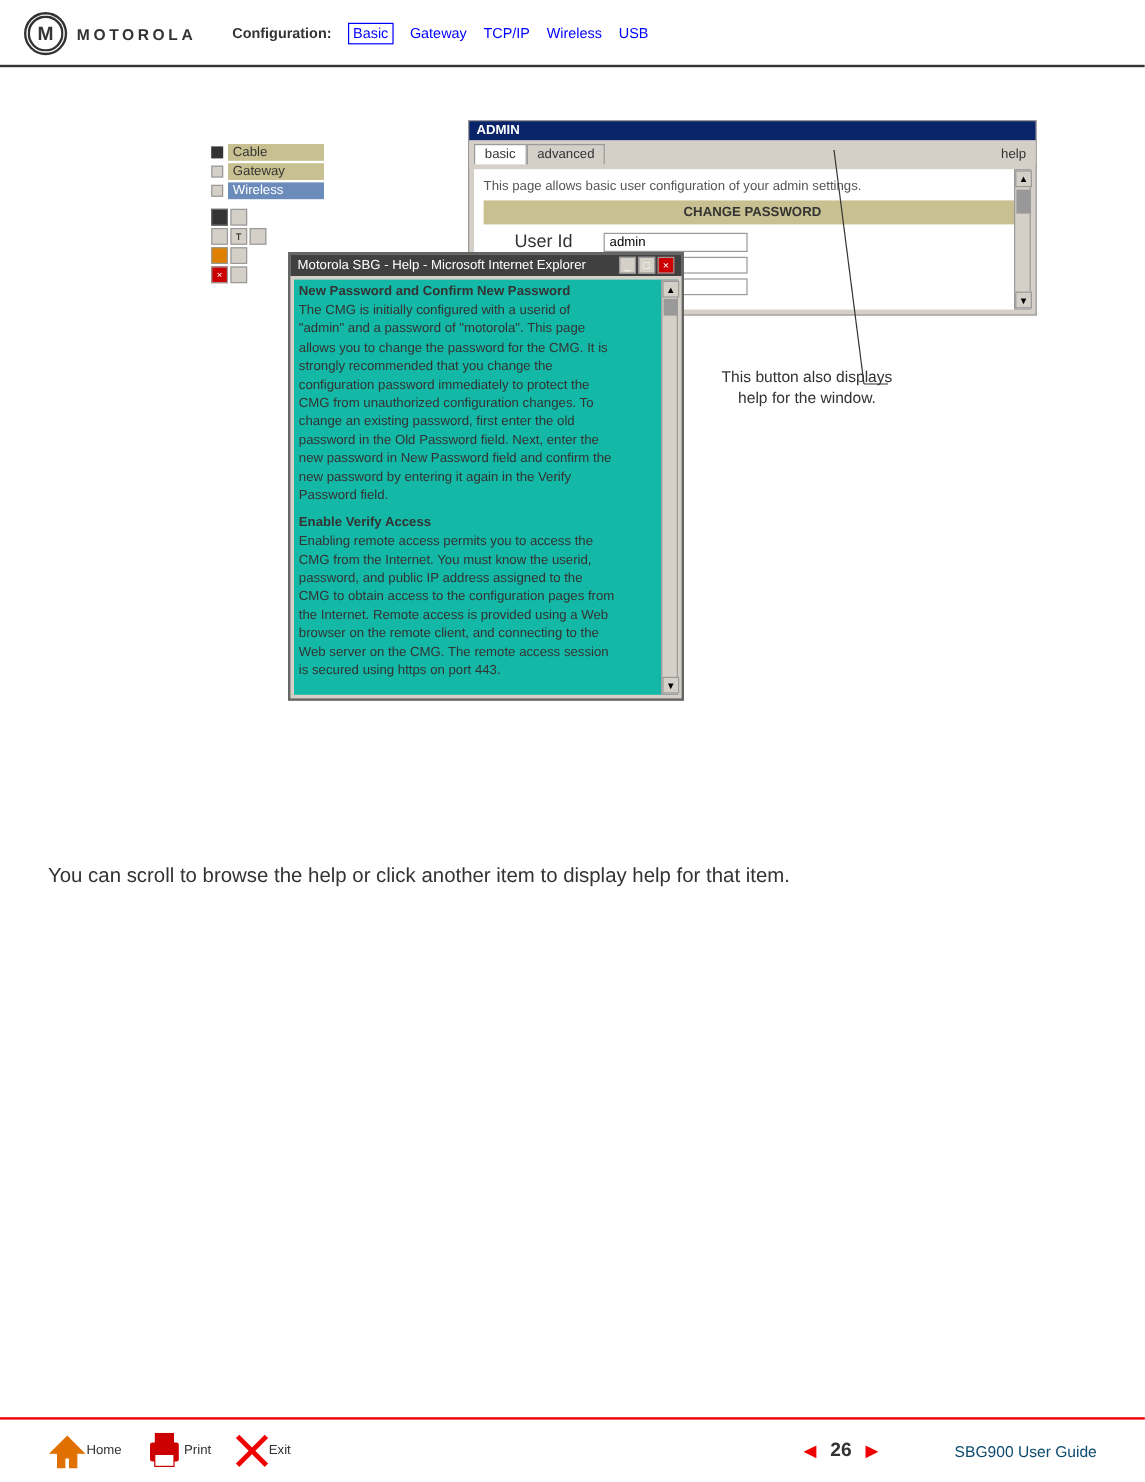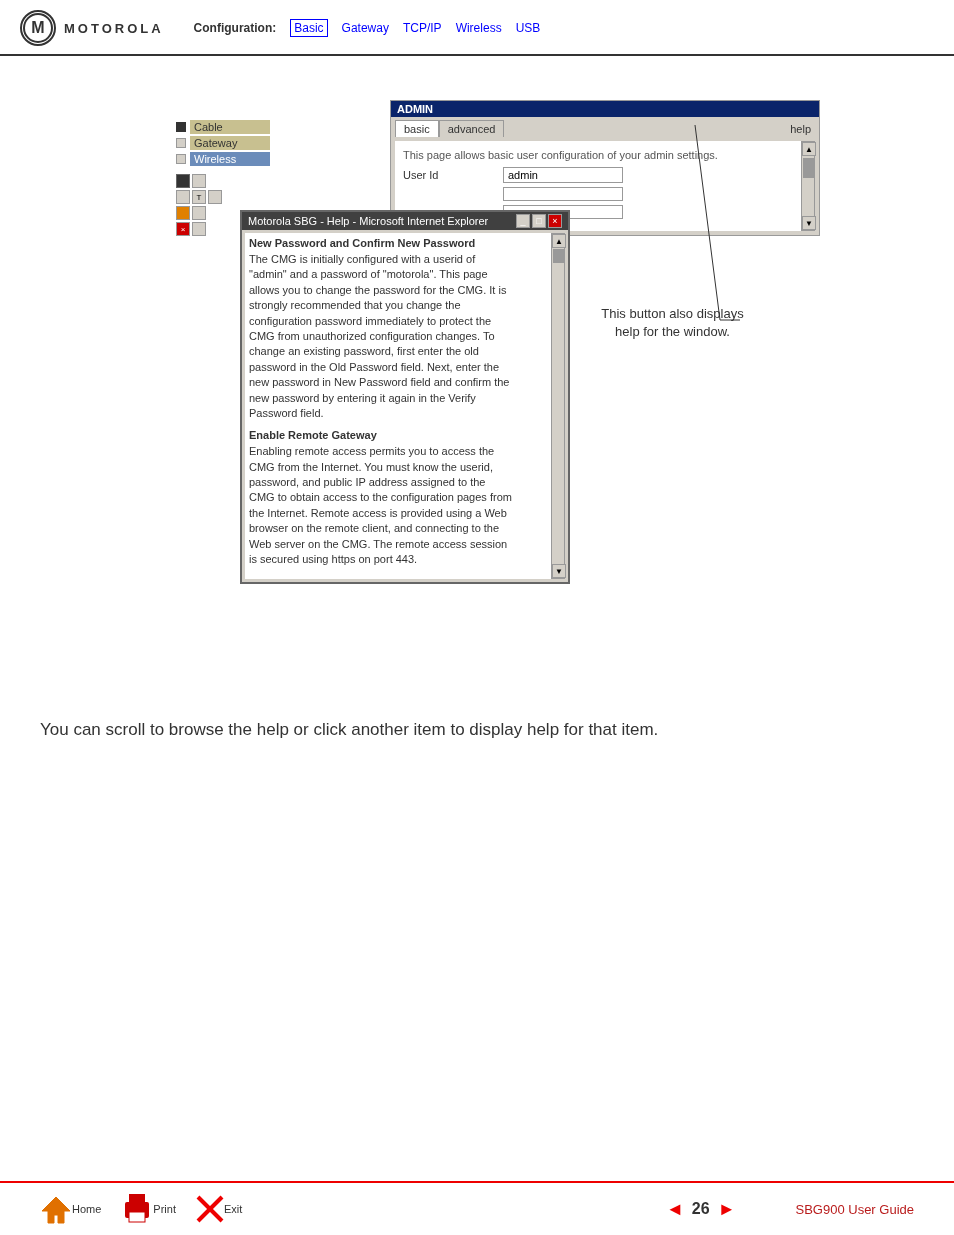--- a/index.html
+++ b/index.html
@@ -136,23 +136,24 @@
       font-weight: bold;
       color: #333;
       margin-bottom: 6px;
     }
     .admin-field-row {
       display: flex;
       align-items: center;
       margin-bottom: 4px;
     }
     .admin-field-label {
-      font-size: 11px;
+      font-size: 15px;
       width: 100px;
       color: #333;
+      text-align: center;
     }
     .admin-field-input {
       border: 1px solid #999;
       background: #fff;
       font-size: 11px;
       padding: 1px 4px;
       width: 120px;
     }
 
     
@@ -264,21 +265,21 @@
       cursor: pointer;
       font-weight: bold;
     }
     .footer-page {
       font-size: 16px;
       font-weight: bold;
       color: #333;
     }
     .footer-guide {
       font-size: 13px;
-      color: #b91c1c;
+      color: #0c4a6e;
       margin-left: 40px;
     }
 
     .main-admin-wrapper {
       position: relative;
       height: 620px;
     }
   </style>
 </head>
 <body>
@@ -335,32 +336,33 @@
       <div style="margin-top:2px;display:flex;gap:2px;">
         <div style="width:14px;height:14px;background:#e08000;border:1px solid #999;"></div>
         <div style="width:14px;height:14px;background:#d4d0c8;border:1px solid #999;"></div>
       </div>
       <div style="margin-top:2px;display:flex;gap:2px;">
         <div style="width:14px;height:14px;background:#c00;border:1px solid #999;font-size:8px;display:flex;align-items:center;justify-content:center;color:#fff;">×</div>
         <div style="width:14px;height:14px;background:#d4d0c8;border:1px solid #999;"></div>
       </div>
     </div>
 
-    <div class="admin-ui" style="position:absolute;left:230px;top:20px;width:430px;">
+    <div class="admin-ui" style="position:absolute;left:230px;top:20px;width:474px;">
       <div class="admin-titlebar">
         <span>ADMIN</span>
       </div>
       <div style="background:#d4d0c8;padding:3px 4px 0 4px;display:flex;align-items:flex-end;">
         <div class="admin-tab active">basic</div>
         <div class="admin-tab">advanced</div>
         <div style="flex:1;"></div>
         <div class="admin-tab-help">help</div>
       </div>
       <div class="admin-body">
         <div class="admin-desc">This page allows basic user configuration of your admin settings.</div>
+        <div class="change-pwd-bar">CHANGE PASSWORD</div>
         <div class="admin-field-row">
           <span class="admin-field-label">User Id</span>
           <input class="admin-field-input" value="admin" style="">
         </div>
 
         <div class="admin-field-row">
           <span class="admin-field-label" style="font-size:11px;width:100px;color:#333;"></span>
           <div style="border:1px solid #999;background:#fff;width:120px;height:14px;"></div>
         </div>
         <div class="admin-field-row">
@@ -378,29 +380,29 @@
 
     <div class="help-popup" style="position:absolute;left:200px;top:130px;width:330px;">
       <div class="help-titlebar">
         <span class="help-title-text">Motorola SBG - Help - Microsoft Internet Explorer</span>
         <div class="help-title-btns">
           <div class="help-title-btn">_</div>
           <div class="help-title-btn">□</div>
           <div class="help-title-btn" style="background:#c00;color:#fff;">×</div>
         </div>
       </div>
-      <div style="display:flex;background:#ffffff;margin:3px;padding:4px;position:relative;">
+      <div style="display:flex;background:#14b8a6;margin:3px;padding:4px;position:relative;">
         <div style="width:280px;padding-right:16px;">
           <div style="margin-bottom:8px;">
             <div style="font-size:11px;font-weight:bold;color:#333;margin-bottom:3px;">New Password and
 Confirm New Password</div>
             <div style="font-size:11px;color:#333;line-height:1.4;">The CMG is initially configured with a userid of "admin" and a password of "motorola". This page allows you to change the password for the CMG. It is strongly recommended that you change the configuration password immediately to protect the CMG from unauthorized configuration changes. To change an existing password, first enter the old password in the Old Password field. Next, enter the new password in New Password field and confirm the new password by entering it again in the Verify Password field.</div>
           </div>
           <div style="margin-bottom:8px;">
-            <div style="font-size:11px;font-weight:bold;color:#333;margin-bottom:3px;">Enable Remote Gateway</div>
+            <div style="font-size:11px;font-weight:bold;color:#333;margin-bottom:3px;">Enable Verify Access</div>
             <div style="font-size:11px;color:#333;line-height:1.4;">Enabling remote access permits you to access the CMG from the Internet. You must know the userid, password, and public IP address assigned to the CMG to obtain access to the configuration pages from the Internet. Remote access is provided using a Web browser on the remote client, and connecting to the Web server on the CMG. The remote access session is secured using https on port 443.</div>
           </div>
         </div>
 
         <div style="position:absolute;right:0;top:0;bottom:0;width:14px;background:#d4d0c8;border:1px solid #999;">
           <div style="width:14px;height:14px;background:#d4d0c8;border:1px solid #999;display:flex;align-items:center;justify-content:center;font-size:8px;">▲</div>
           <div style="width:12px;height:14px;background:#999;margin:1px;"></div>
           <div style="position:absolute;bottom:0;left:0;width:14px;height:14px;background:#d4d0c8;border:1px solid #999;display:flex;align-items:center;justify-content:center;font-size:8px;">▼</div>
         </div>
       </div>

